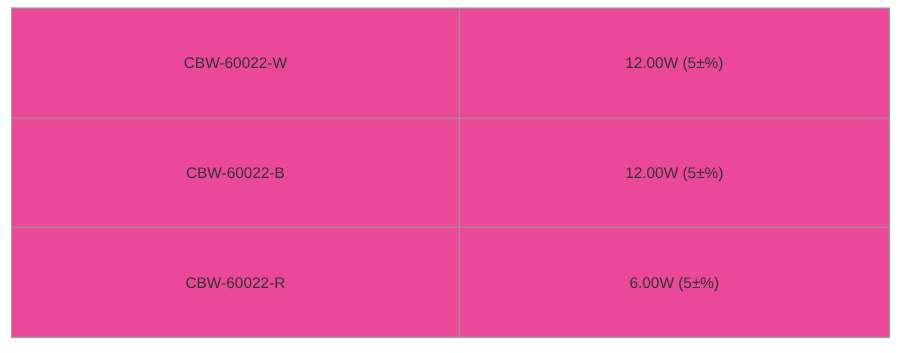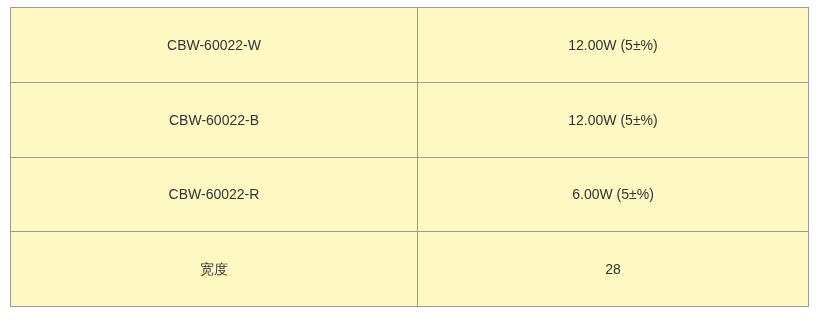--- a/index.html
+++ b/index.html
@@ -18,21 +18,21 @@
     left: 10px;
     top: 7px;
     width: 798px;
     height: 300px;
   }
   table.spec-table {
     border-collapse: collapse;
     table-layout: fixed;
     width: 798px;
     height: 300px;
-    background: #fef9c3;
+    background: #ec4899;
   }
   table.spec-table col.col-label { width: 407px; }
   table.spec-table col.col-value { width: 391px; }
   table.spec-table td {
     border: 1px solid #9a9a9a;
     text-align: center;
     vertical-align: middle;
     color: #333333;
     font-size: 14px;
     line-height: 1.3;
@@ -59,19 +59,15 @@
         <td class="cell-value">12.00W (5±%)</td>
       </tr>
       <tr>
         <td class="cell-label">CBW-60022-B</td>
         <td class="cell-value">12.00W (5±%)</td>
       </tr>
       <tr>
         <td class="cell-label">CBW-60022-R</td>
         <td class="cell-value">6.00W (5±%)</td>
       </tr>
-      <tr>
-        <td class="cell-label">宽度</td>
-        <td class="cell-value">28</td>
-      </tr>
     </tbody>
   </table>
 </div>
 
 </body></html>

